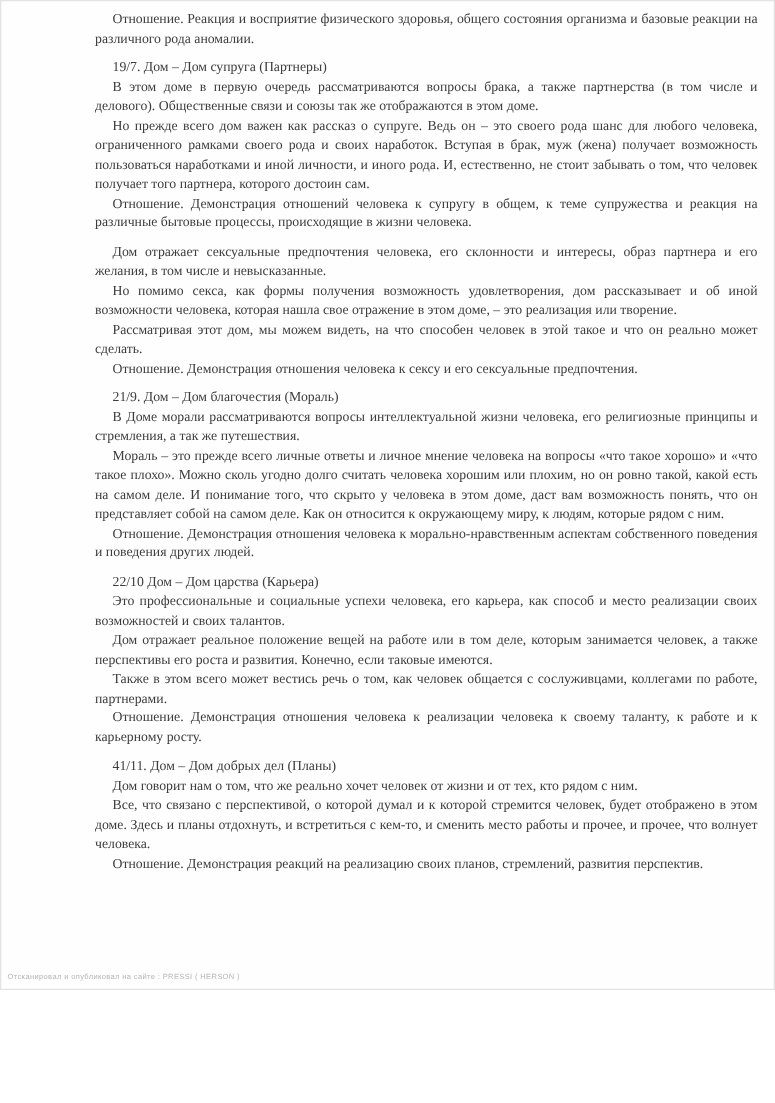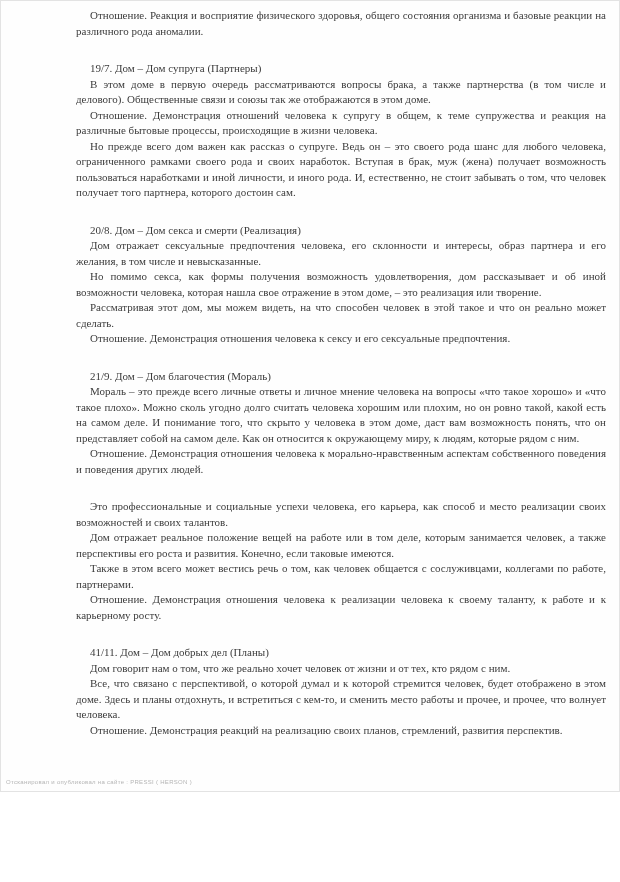--- a/index.html
+++ b/index.html
@@ -23,21 +23,21 @@
   }
   .para, .heading {
     margin: 0;
     text-indent: 14px;
     text-align: justify;
   }
   .heading {
     text-align: left;
   }
   .section {
-    margin-top: 22px;
+    margin-top: 8px;
   }
   .watermark {
     position: absolute;
     left: 5px;
     bottom: 5px;
     font-family: "Liberation Sans", "DejaVu Sans", sans-serif;
     font-size: 6px;
     line-height: 7px;
     color: #b5b5b5;
     letter-spacing: 0.3px;
@@ -47,36 +47,37 @@
 </head>
 <body>
 
 <div class="page">
   <p class="para">Отношение. Реакция и восприятие физического здоровья, общего состояния организма и базовые реакции на различного рода аномалии.</p>
 
   <div id="sections">
       <div class="section">
         <p class="heading">19/7. Дом – Дом супруга (Партнеры)</p>
         <p class="para">В этом доме в первую очередь рассматриваются вопросы брака, а также партнерства (в том числе и делового). Общественные связи и союзы так же отображаются в этом доме.</p>
+        <p class="para">Но прежде всего дом важен как рассказ о супруге. Ведь он – это своего рода шанс для любого человека, ограниченного рамками своего рода и своих наработок. Вступая в брак, муж (жена) получает возможность пользоваться наработками и иной личности, и иного рода. И, естественно, не стоит забывать о том, что человек получает того партнера, которого достоин сам.</p>
         <p class="para">Отношение. Демонстрация отношений человека к супругу в общем, к теме супружества и реакция на различные бытовые процессы, происходящие в жизни человека.</p>
-        <p class="para">Но прежде всего дом важен как рассказ о супруге. Ведь он – это своего рода шанс для любого человека, ограниченного рамками своего рода и своих наработок. Вступая в брак, муж (жена) получает возможность пользоваться наработками и иной личности, и иного рода. И, естественно, не стоит забывать о том, что человек получает того партнера, которого достоин сам.</p>
       </div>
       <div class="section">
-        <p class="heading">20/8. Дом – Дом секса и смерти (Реализация)</p>
         <p class="para">Дом отражает сексуальные предпочтения человека, его склонности и интересы, образ партнера и его желания, в том числе и невысказанные.</p>
         <p class="para">Но помимо секса, как формы получения возможность удовлетворения, дом рассказывает и об иной возможности человека, которая нашла свое отражение в этом доме, – это реализация или творение.</p>
         <p class="para">Рассматривая этот дом, мы можем видеть, на что способен человек в этой такое и что он реально может сделать.</p>
         <p class="para">Отношение. Демонстрация отношения человека к сексу и его сексуальные предпочтения.</p>
       </div>
       <div class="section">
         <p class="heading">21/9. Дом – Дом благочестия (Мораль)</p>
+        <p class="para">В Доме морали рассматриваются вопросы интеллектуальной жизни человека, его религиозные принципы и стремления, а так же путешествия.</p>
         <p class="para">Мораль – это прежде всего личные ответы и личное мнение человека на вопросы «что такое хорошо» и «что такое плохо». Можно сколь угодно долго считать человека хорошим или плохим, но он ровно такой, какой есть на самом деле. И понимание того, что скрыто у человека в этом доме, даст вам возможность понять, что он представляет собой на самом деле. Как он относится к окружающему миру, к людям, которые рядом с ним.</p>
         <p class="para">Отношение. Демонстрация отношения человека к морально-нравственным аспектам собственного поведения и поведения других людей.</p>
       </div>
       <div class="section">
+        <p class="heading">22/10 Дом – Дом царства (Карьера)</p>
         <p class="para">Это профессиональные и социальные успехи человека, его карьера, как способ и место реализации своих возможностей и своих талантов.</p>
         <p class="para">Дом отражает реальное положение вещей на работе или в том деле, которым занимается человек, а также перспективы его роста и развития. Конечно, если таковые имеются.</p>
         <p class="para">Также в этом всего может вестись речь о том, как человек общается с сослуживцами, коллегами по работе, партнерами.</p>
         <p class="para">Отношение. Демонстрация отношения человека к реализации человека к своему таланту, к работе и к карьерному росту.</p>
       </div>
       <div class="section">
         <p class="heading">41/11. Дом – Дом добрых дел (Планы)</p>
         <p class="para">Дом говорит нам о том, что же реально хочет человек от жизни и от тех, кто рядом с ним.</p>
         <p class="para">Все, что связано с перспективой, о которой думал и к которой стремится человек, будет отображено в этом доме. Здесь и планы отдохнуть, и встретиться с кем-то, и сменить место работы и прочее, и прочее, что волнует человека.</p>
         <p class="para">Отношение. Демонстрация реакций на реализацию своих планов, стремлений, развития перспектив.</p>

